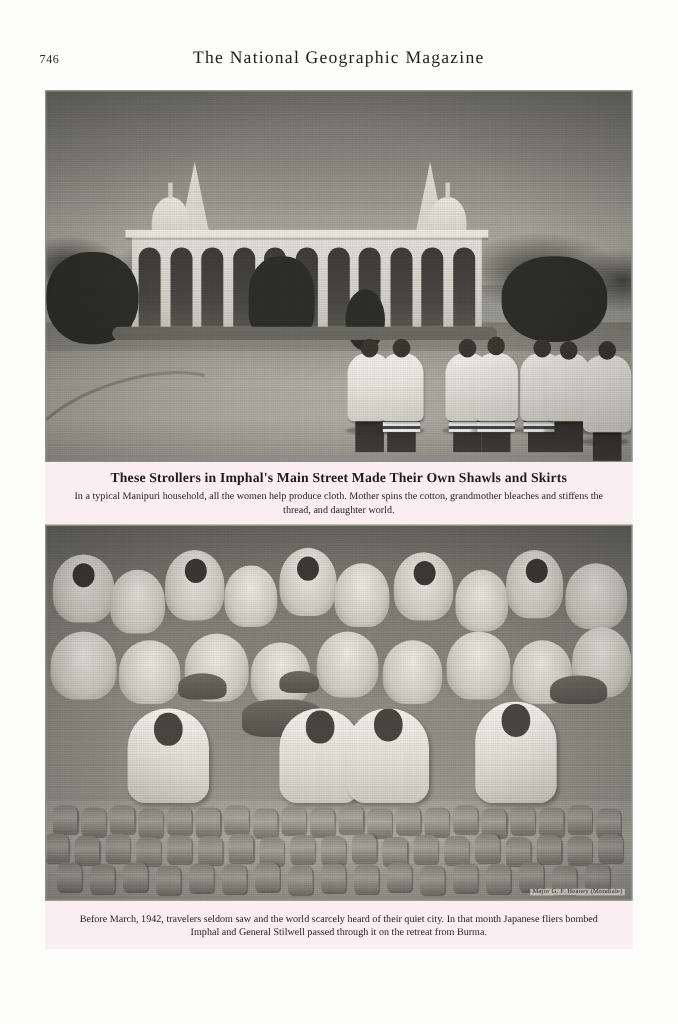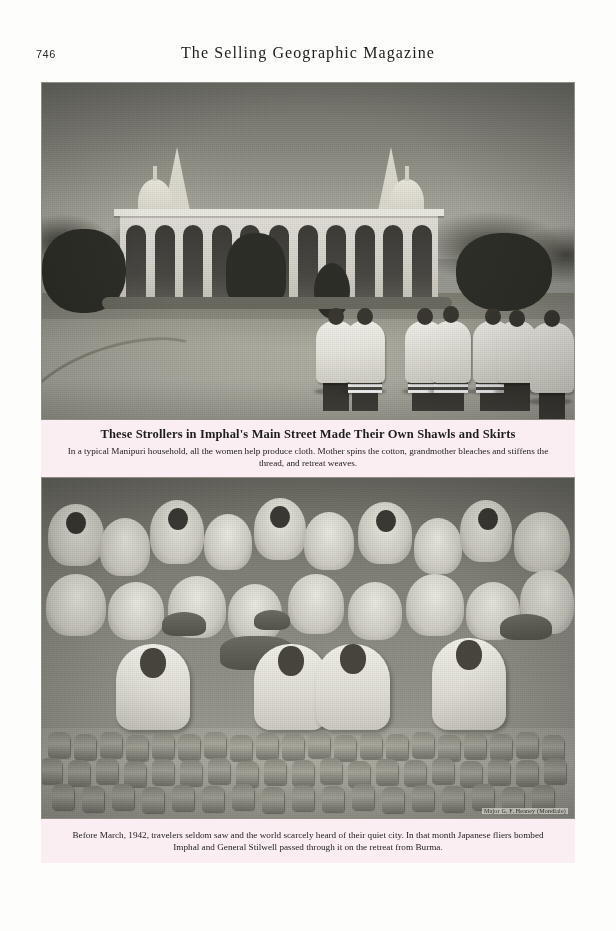--- a/index.html
+++ b/index.html
@@ -29,21 +29,21 @@
     position: absolute;
     left: 0;
     top: 44px;
     width: 616px;
     height: 22px;
   }
   .folio {
     position: absolute;
     left: 36px;
     top: 4px;
-    font-family: Liberation Sans, sans-serif;
+    font-family: Liberation Serif, serif;
     font-size: 11px;
     letter-spacing: 0.5px;
     color: #2b2b2b;
   }
   .mag-title {
     position: absolute;
     left: 0;
     top: 0;
     width: 616px;
     text-align: center;
@@ -332,21 +332,21 @@
     padding: 0 4px;
   }
 </style>
 </head>
 <body>
 
 <div class="page">
 
   <div class="running-head">
     <span class="folio">746</span>
-    <span class="mag-title">The Selling Geographic Magazine</span>
+    <span class="mag-title">The National Geographic Magazine</span>
   </div>
 
   <div class="figure" id="figure-1">
 
     <div class="photo" id="photo-1">
       <div class="p1-sky"></div>
       <div class="p1-treeline"></div>
       <div class="p1-lawn"></div>
       <div class="p1-ground"></div>
 
@@ -416,21 +416,21 @@
       <div class="p1-legs" style="left:497px; bottom:0px;"></div>
       <div class="p1-shawl" style="left:488px; bottom:26px; height:70px; width:44px;"></div>
       <div class="p1-head" style="left:502px; bottom:92px;"></div>
 
       <div class="grain"></div>
       <div class="vignette"></div>
     </div>
 
     <div class="caption">
       <span class="caption-title">These Strollers in Imphal's Main Street Made Their Own Shawls and Skirts</span>
-      <span class="caption-body">In a typical Manipuri household, all the women help produce cloth.  Mother spins the cotton, grandmother bleaches and stiffens the thread, and retreat weaves.</span>
+      <span class="caption-body">In a typical Manipuri household, all the women help produce cloth.  Mother spins the cotton, grandmother bleaches and stiffens the thread, and daughter world.</span>
     </div>
   </div>
 
   <div class="figure" id="figure-2">
 
     <div class="photo" id="photo-2">
       <div class="p2-back"></div>
       <div class="p2-mid"></div>
       <div class="p2-ground"></div>
 

